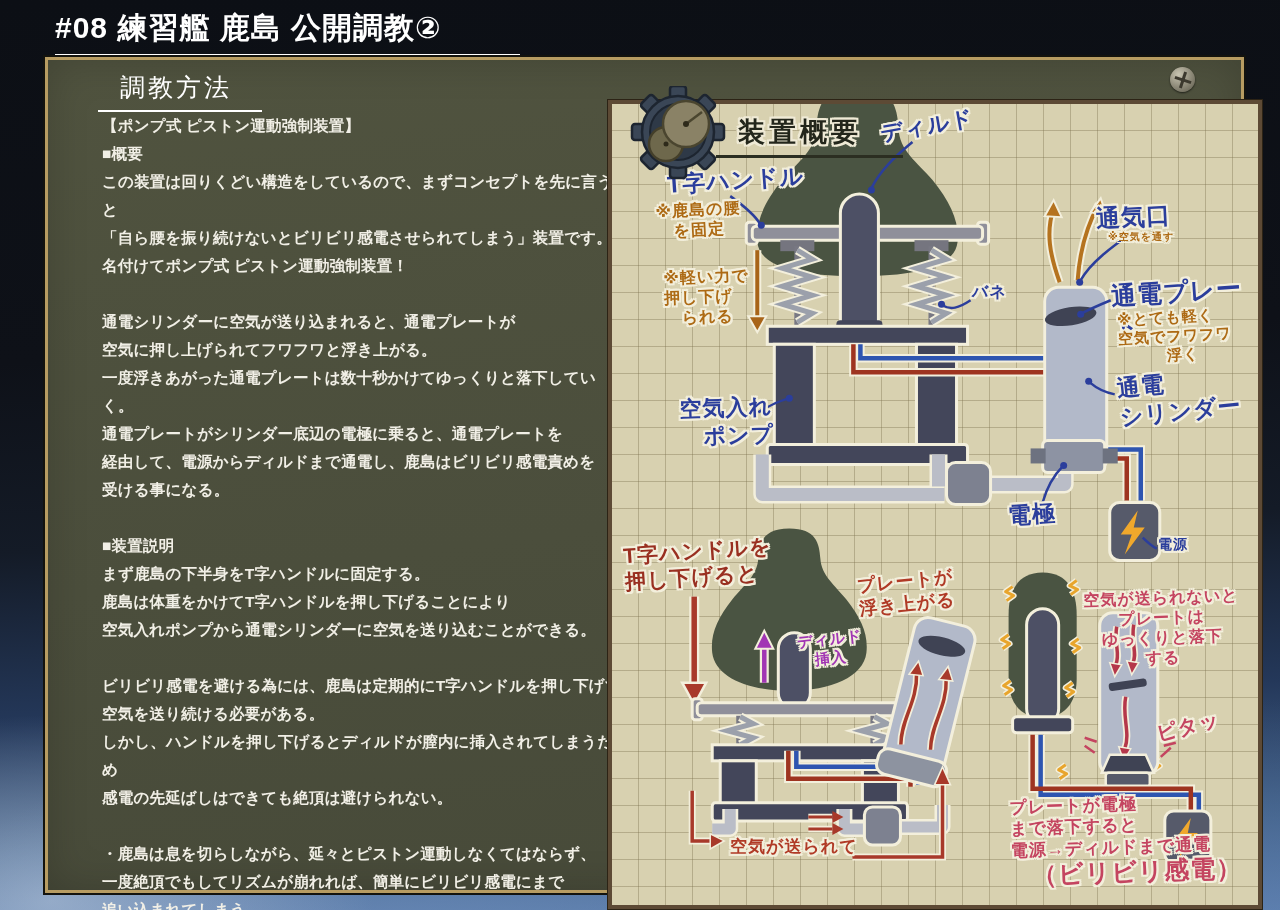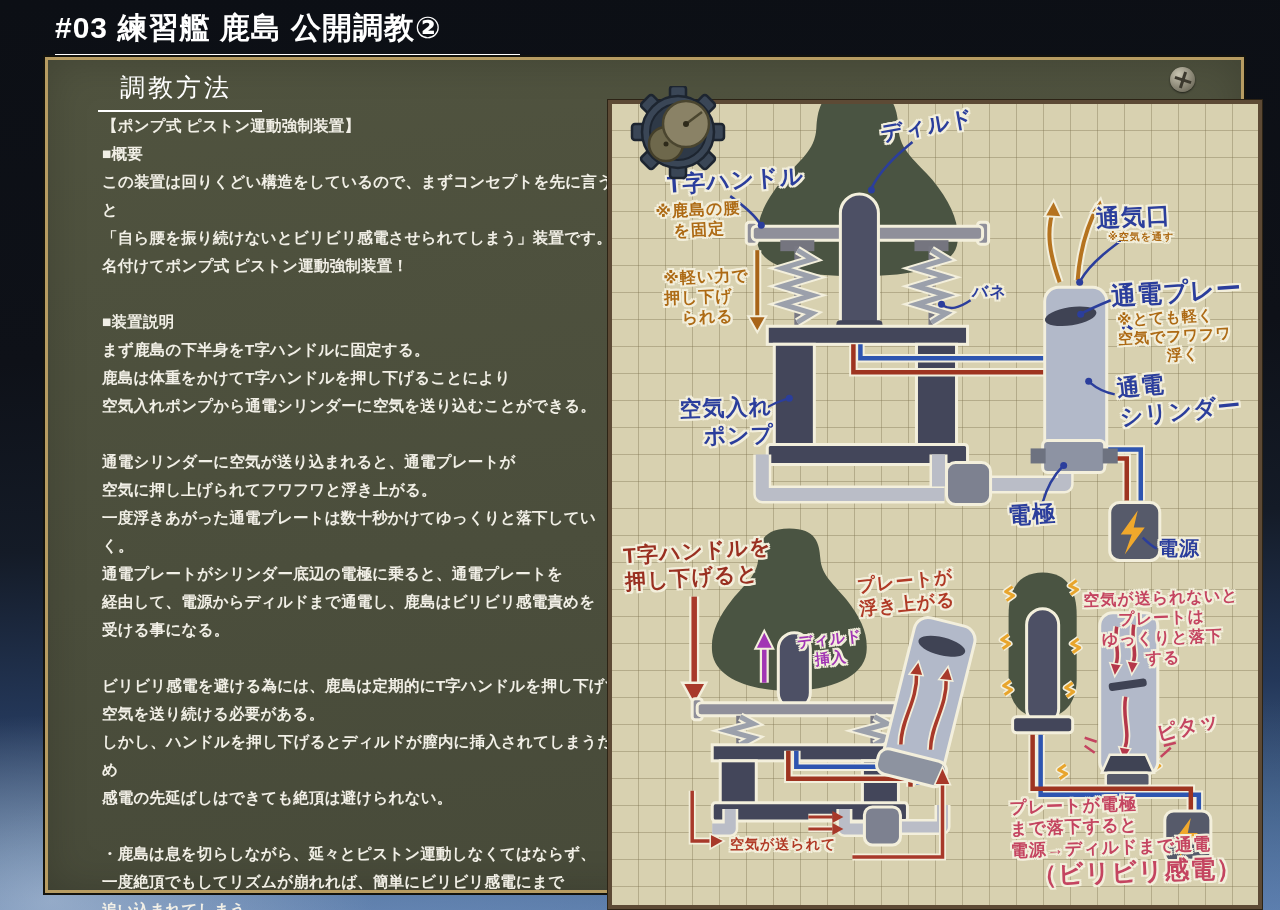--- a/index.html
+++ b/index.html
@@ -53,41 +53,41 @@
   }
   .hlabel{position:absolute;font-weight:bold;line-height:1.25;white-space:pre-line;letter-spacing:1px;
     text-shadow:-2px -2px 0 #f3efdc,2px -2px 0 #f3efdc,-2px 2px 0 #f3efdc,2px 2px 0 #f3efdc,0 -2px 0 #f3efdc,0 2px 0 #f3efdc,-2px 0 0 #f3efdc,2px 0 0 #f3efdc;}
   .c-blue{color:#2b3e9c}.c-orange{color:#ad6a14}.c-red{color:#b03a26}
   .c-darkred{color:#992f20}.c-crimson{color:#c44460}.c-purple{color:#a136b4}
   .gear{position:absolute;left:626px;top:86px;}
 </style>
 </head>
 <body>
 
-<div class="page-title">#03 練習艦 鹿島 公開調教②</div>
+<div class="page-title">#08 練習艦 鹿島 公開調教②</div>
 
 <div class="method-panel">
   <div class="screw"></div>
   <div class="method-heading">調教方法</div>
   <div class="method-text">
     <p>【ポンプ式 ピストン運動強制装置】
 ■概要
 この装置は回りくどい構造をしているので、まずコンセプトを先に言うと
 「自ら腰を振り続けないとビリビリ感電させられてしまう」装置です。
 名付けてポンプ式 ピストン運動強制装置！</p>
-    <p>■装置説明
-まず鹿島の下半身をT字ハンドルに固定する。
-鹿島は体重をかけてT字ハンドルを押し下げることにより
-空気入れポンプから通電シリンダーに空気を送り込むことができる。</p>
     <p>通電シリンダーに空気が送り込まれると、通電プレートが
 空気に押し上げられてフワフワと浮き上がる。
 一度浮きあがった通電プレートは数十秒かけてゆっくりと落下していく。
 通電プレートがシリンダー底辺の電極に乗ると、通電プレートを
 経由して、電源からディルドまで通電し、鹿島はビリビリ感電責めを
 受ける事になる。</p>
+    <p>■装置説明
+まず鹿島の下半身をT字ハンドルに固定する。
+鹿島は体重をかけてT字ハンドルを押し下げることにより
+空気入れポンプから通電シリンダーに空気を送り込むことができる。</p>
     <p>ビリビリ感電を避ける為には、鹿島は定期的にT字ハンドルを押し下げて
 空気を送り続ける必要がある。
 しかし、ハンドルを押し下げるとディルドが膣内に挿入されてしまうため
 感電の先延ばしはできても絶頂は避けられない。</p>
     <p>・鹿島は息を切らしながら、延々とピストン運動しなくてはならず、
 一度絶頂でもしてリズムが崩れれば、簡単にビリビリ感電にまで
 追い込まれてしまう。</p>
 
   </div>
 </div>
@@ -286,48 +286,49 @@
 
       <path d="M428,630 V690 H586 V708" fill="none" stroke="#f3efdc" stroke-width="8.5"></path>
       <path d="M420,630 V684 H578 V708" fill="none" stroke="#f3efdc" stroke-width="8.5"></path>
       <path d="M428,630 V690 H586 V708" fill="none" stroke="#2e55b0" stroke-width="4.5"></path>
       <path d="M420,630 V684 H578 V708" fill="none" stroke="#9e3420" stroke-width="4.5"></path>
       <rect x="552" y="706" width="46" height="52" rx="9" fill="#565a6a" stroke="#f3efdc" stroke-width="3"></rect>
       <path d="M578,713 L562,735 L572,735 L566,753 L585,728 L575,728 Z" fill="#f0a82c"></path>
     </g>
   </svg>
 
+  <div class="diagram-heading">装置概要</div>
 
   <div class="hlabel c-blue" style="left:55px;top:62px;font-size:23px;transform:rotate(-4deg)">T字ハンドル</div>
   <div class="hlabel c-orange" style="left:44px;top:96px;font-size:16px;transform:rotate(-3deg)">※鹿島の腰
 　を固定</div>
   <div class="hlabel c-orange" style="left:52px;top:163px;font-size:16px;transform:rotate(-2deg)">※軽い力で
 押し下げ
 　られる</div>
   <div class="hlabel c-blue" style="left:268px;top:8px;font-size:22px;transform:rotate(-10deg)">ディルド</div>
   <div class="hlabel c-blue" style="left:484px;top:98px;font-size:24px;transform:rotate(-3deg)">通気口</div>
   <div class="hlabel c-orange" style="left:496px;top:127px;font-size:10px">※空気を通す</div>
   <div class="hlabel c-blue" style="left:360px;top:178px;font-size:16px">バネ</div>
   <div class="hlabel c-blue" style="left:500px;top:172px;font-size:25px;transform:rotate(-4deg)">通電プレート</div>
   <div class="hlabel c-orange" style="left:506px;top:204px;font-size:15px;transform:rotate(-3deg)">※とても軽く
 空気でフワフワ
 　　　浮く</div>
   <div class="hlabel c-blue" style="left:506px;top:264px;font-size:23px;transform:rotate(-6deg)">通電
 シリンダー</div>
   <div class="hlabel c-blue" style="left:68px;top:290px;font-size:22px;transform:rotate(-2deg)">空気入れ
 　ポンプ</div>
   <div class="hlabel c-blue" style="left:396px;top:396px;font-size:23px;transform:rotate(-4deg)">電極</div>
-  <div class="hlabel c-blue" style="left:546px;top:432px;font-size:20px">電源</div>
+  <div class="hlabel c-blue" style="left:546px;top:432px;font-size:14px">電源</div>
   <div class="hlabel c-darkred" style="left:12px;top:434px;font-size:21px;transform:rotate(-4deg)">T字ハンドルを
 押し下げると</div>
   <div class="hlabel c-red" style="left:246px;top:466px;font-size:18px;transform:rotate(-6deg)">プレートが
 浮き上がる</div>
   <div class="hlabel c-purple" style="left:186px;top:526px;font-size:15px;transform:rotate(-6deg)">ディルド
 　挿入</div>
-  <div class="hlabel c-red" style="left:118px;top:732px;font-size:14px">空気が送られて</div>
+  <div class="hlabel c-red" style="left:118px;top:732px;font-size:17px">空気が送られて</div>
   <div class="hlabel c-crimson" style="left:470px;top:484px;font-size:16px;width:160px;text-align:center;transform:rotate(-2deg)">空気が送られないと
 プレートは
 ゆっくりと落下
 する</div>
   <div class="hlabel c-crimson" style="left:544px;top:610px;font-size:20px;transform:rotate(-14deg)">ピタッ</div>
   <div class="hlabel c-crimson" style="left:398px;top:690px;font-size:17px;transform:rotate(-2deg)">プレートが電極
 まで落下すると
 電源→ディルドまで通電</div>
   <div class="hlabel c-crimson" style="left:420px;top:752px;font-size:25px;transform:rotate(-2deg)">（ビリビリ感電）</div>
 </div>

